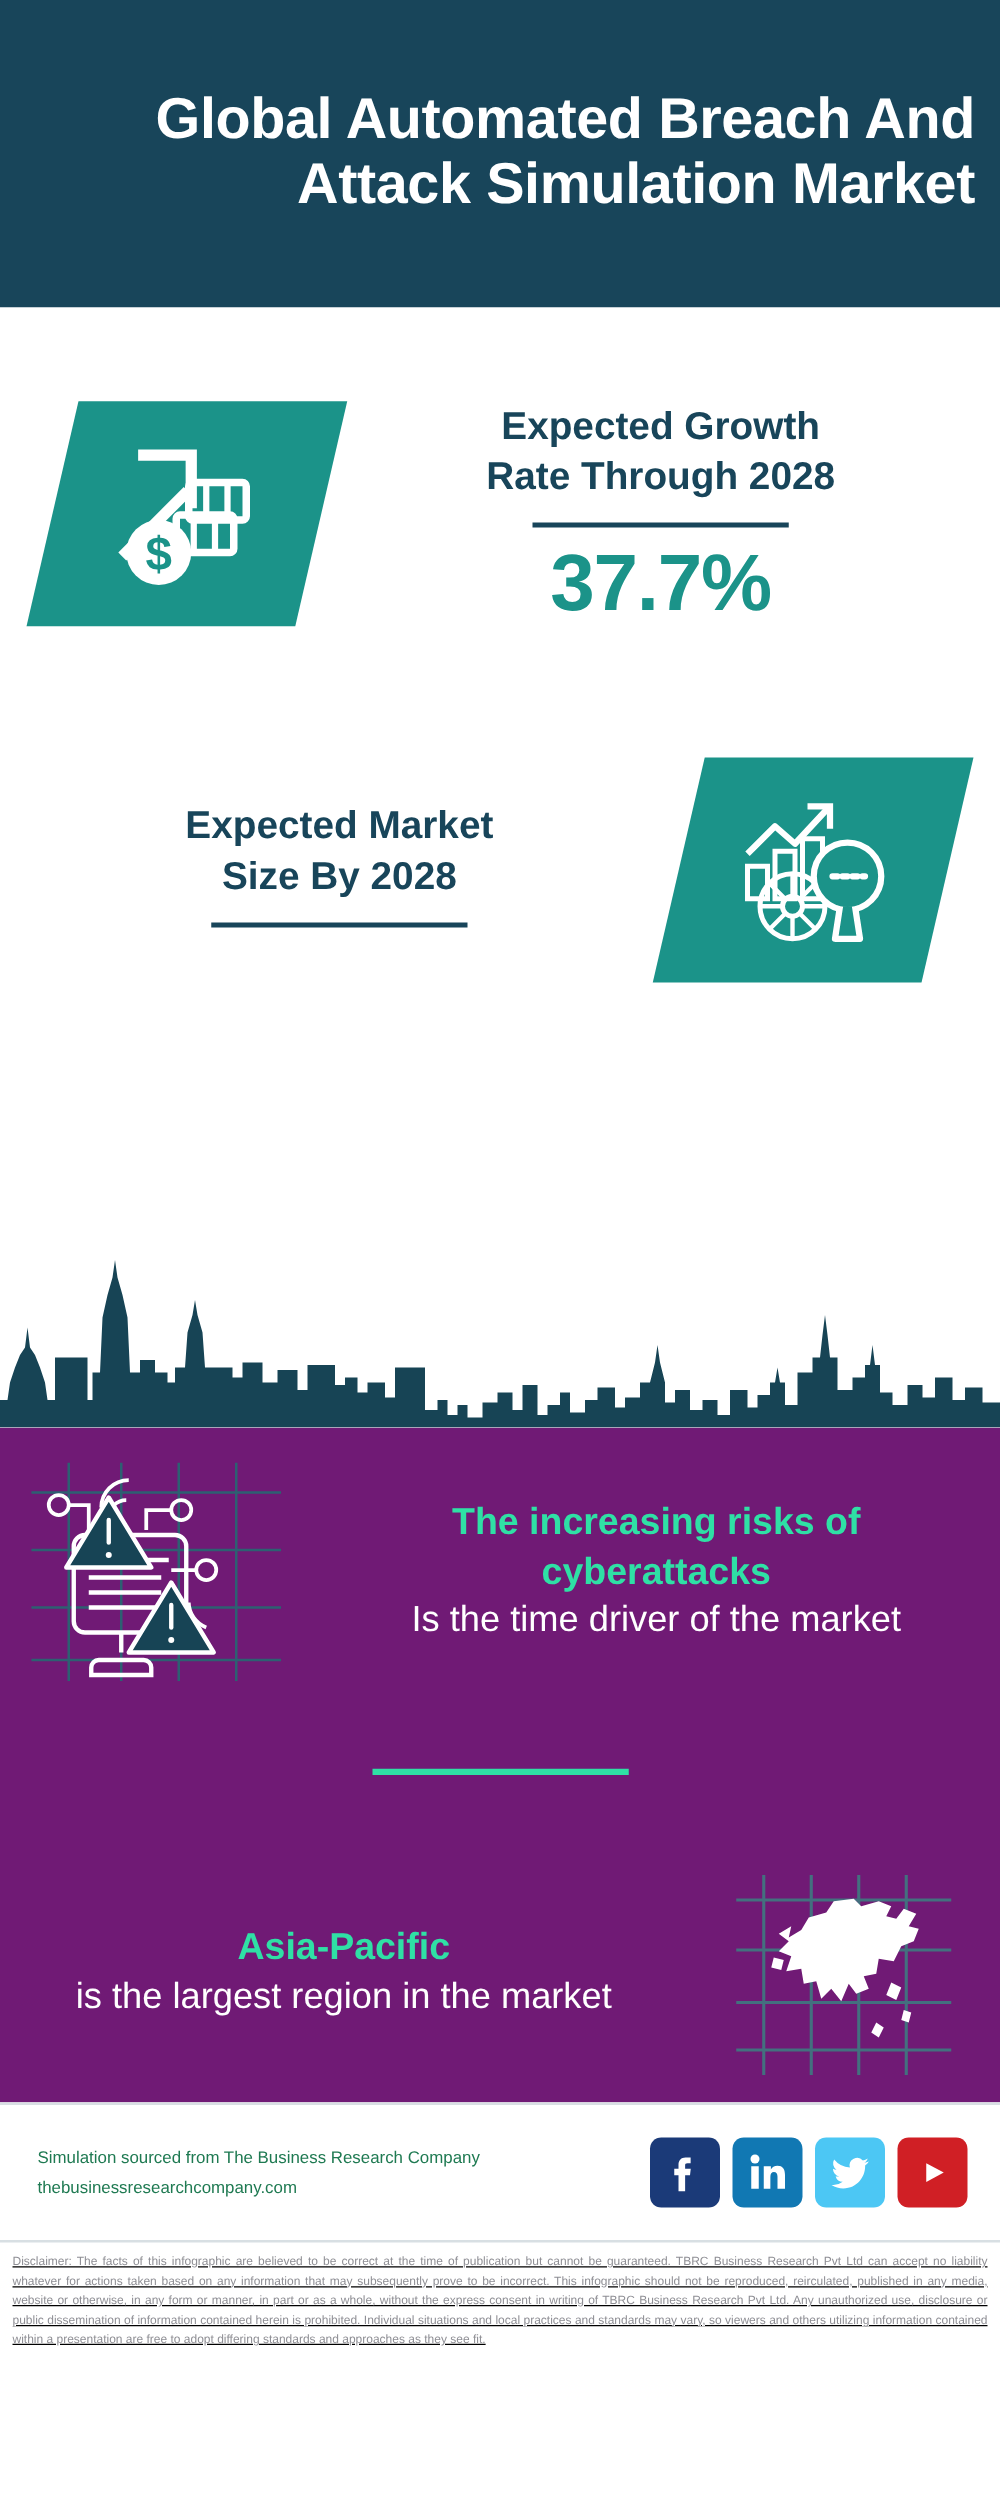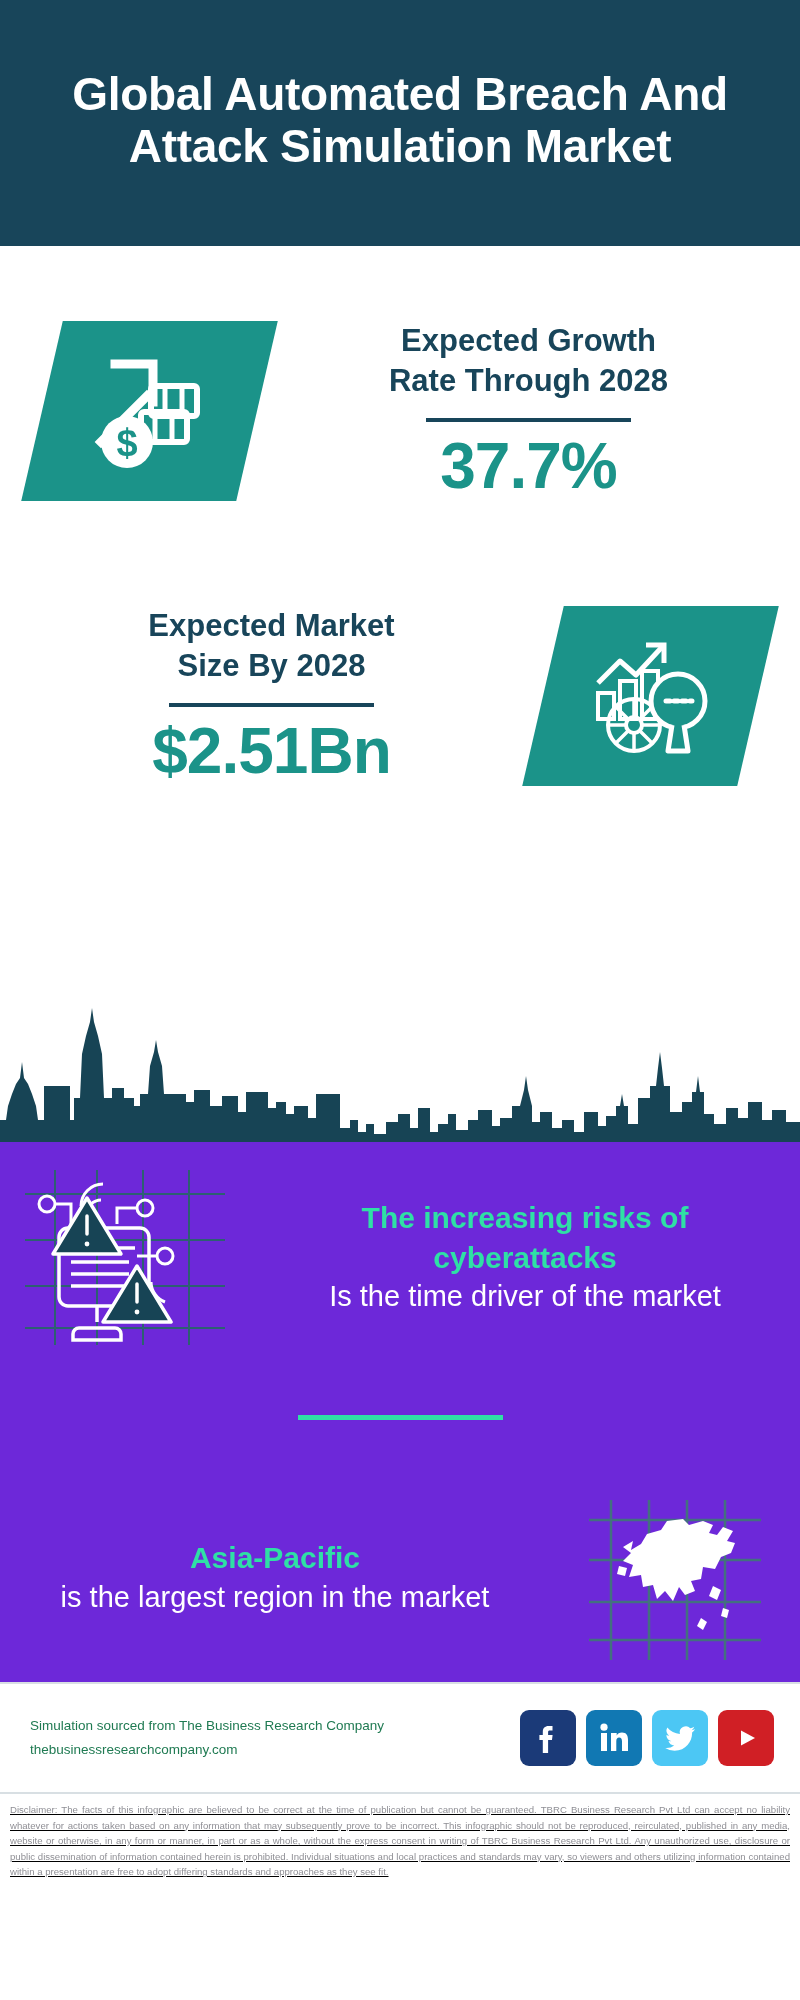--- a/index.html
+++ b/index.html
@@ -24,21 +24,21 @@
     display: flex;
     align-items: center;
     justify-content: center;
     padding: 6px 20px 10px;
   }
   .header-title {
     color: #ffffff;
     font-size: 46px;
     line-height: 1.12;
     font-weight: 700;
-    text-align: center;
+    text-align: right;
     letter-spacing: -0.3px;
     font-family: "Liberation Sans", sans-serif;
   }
 
   
   .stats {
     position: relative;
     width: 800px;
     height: 760px;
     background: #ffffff;
@@ -105,21 +105,21 @@
     width: 800px;
     height: 140px;
     background: #ffffff;
     margin-top: -4px;
   }
   .skyline-wrap svg { display: block; width: 800px; height: 140px; }
 
   
   .dark {
     width: 800px;
-    background: #6d28d9;
+    background: #701a75;
     padding: 10px 0 0;
   }
   .dark-row {
     display: flex;
     align-items: center;
     width: 800px;
   }
   .dark-row.driver { height: 210px; }
   .dark-row.region { height: 210px; }
 
@@ -244,21 +244,20 @@
         <div class="stat-rule"></div>
         <div class="stat-value">37.7%</div>
       </div>
     </div>
 
     <div class="stat-row two">
       <div class="stat-text">
         <div class="stat-label">Expected Market
 Size By 2028</div>
         <div class="stat-rule"></div>
-        <div class="stat-value">$2.51Bn</div>
       </div>
       <div class="para">
         <div class="para-inner">
           <svg viewBox="0 0 130 130" fill="none" xmlns="http://www.w3.org/2000/svg" aria-hidden="true">
 
             <path d="M12 52 L34 30 L50 44 L76 16" stroke="#ffffff" stroke-width="5" fill="none" stroke-linejoin="round"></path>
             <path d="M60 14 L78 14 L78 32" stroke="#ffffff" stroke-width="5" fill="none"></path>
 
             <rect x="12" y="62" width="16" height="26" stroke="#ffffff" stroke-width="4" fill="none"></rect>
             <rect x="34" y="50" width="16" height="38" stroke="#ffffff" stroke-width="4" fill="none"></rect>

